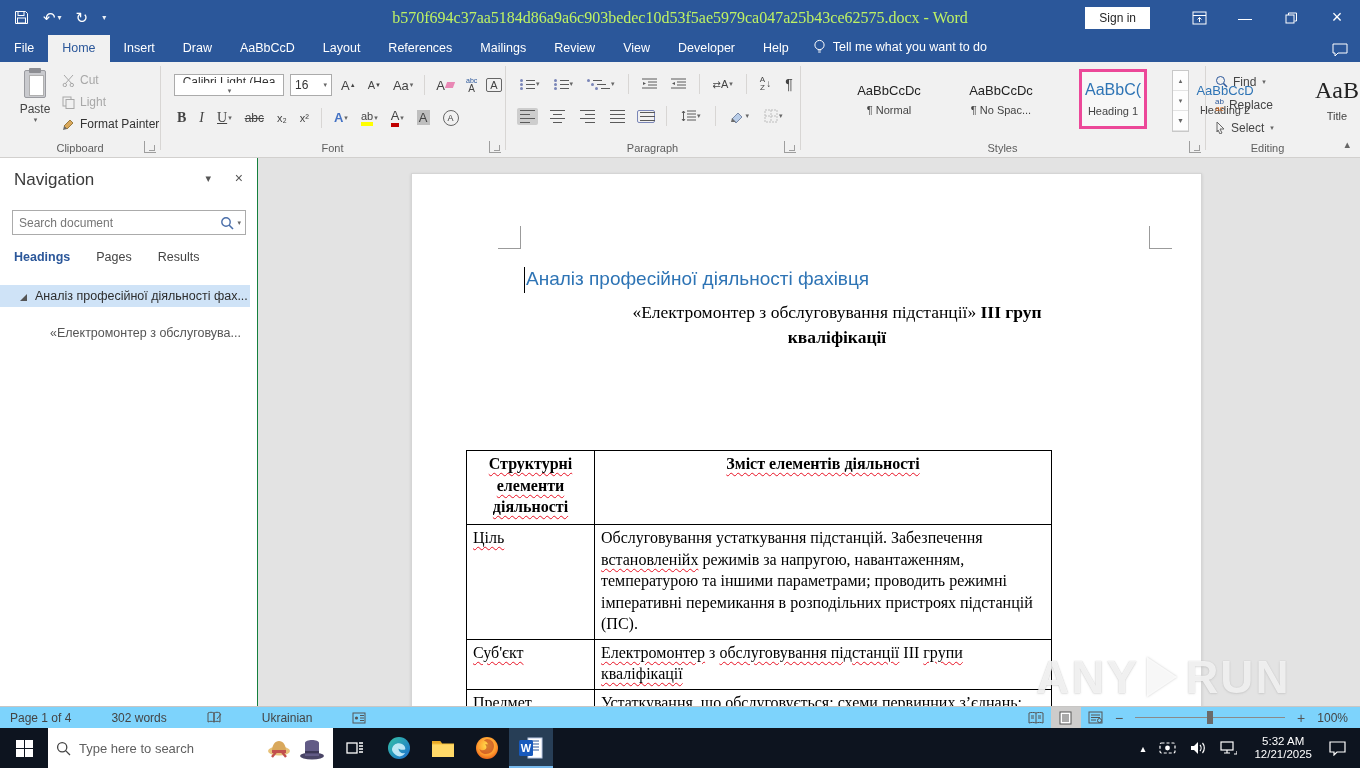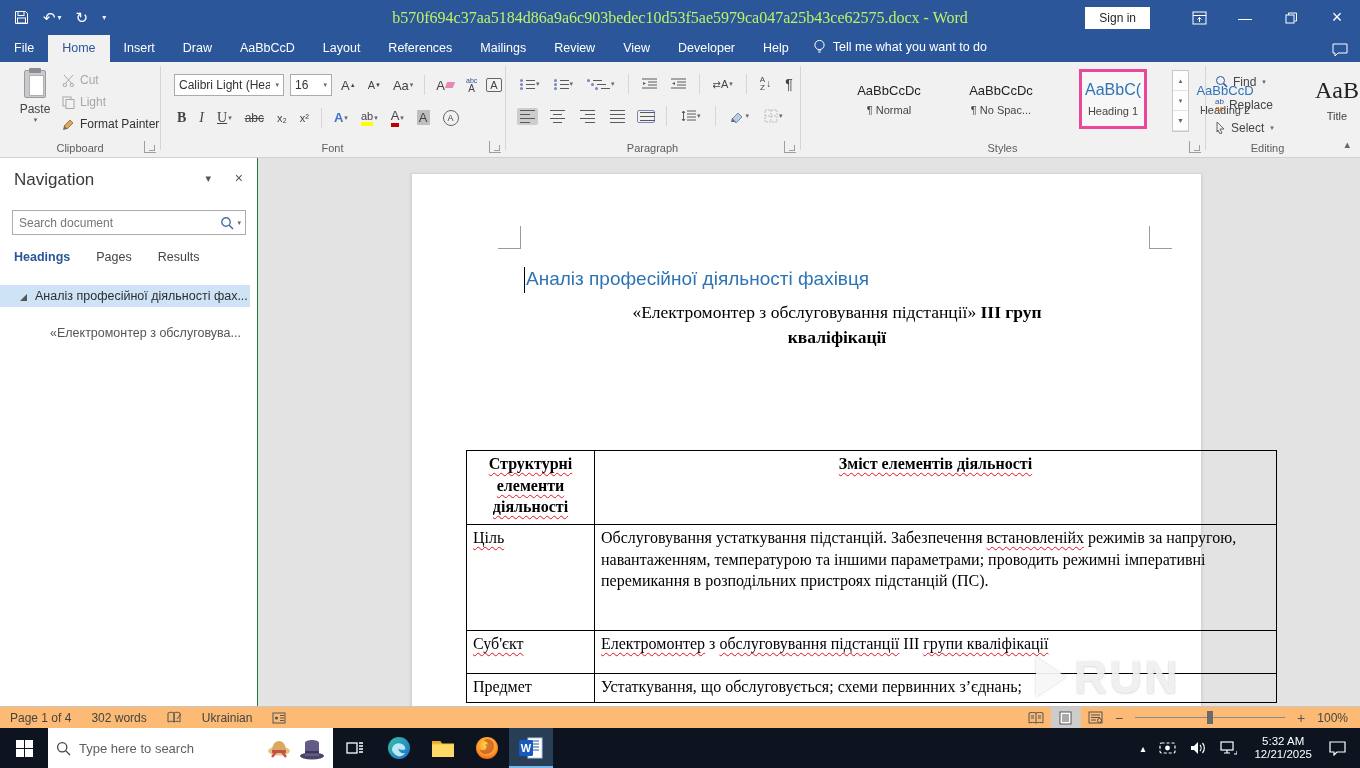--- a/index.html
+++ b/index.html
@@ -98,39 +98,39 @@
   #docarea { position:absolute; left:258px; top:158px; width:1102px; height:548px; background:#e3e3e3; overflow:hidden; }
   #page { position:absolute; left:153px; top:15px; width:791px; height:560px; background:#fff; border:1px solid #d5d5d5; box-shadow:0 1px 3px rgba(0,0,0,.12); }
   .cropmark { position:absolute; width:23px; height:23px; }
   #crop-l { left:86px; top:52px; border-right:1px solid #9b9b9b; border-bottom:1px solid #9b9b9b; }
   #crop-r { left:737px; top:52px; border-left:1px solid #9b9b9b; border-bottom:1px solid #9b9b9b; }
   #cursor { position:absolute; left:112px; top:93px; width:1px; height:26px; background:#000; }
   #doc-heading { position:absolute; left:114px; top:94px; font-size:19px; font-weight:300; color:#2e74b5; }
   #doc-sub { position:absolute; left:113px; top:126px; width:624px; text-align:center;
              font-family:"Liberation Serif",serif; font-size:17.5px; line-height:25px; color:#000; }
   #doc-sub b { font-weight:bold; }
-  #doc-table { position:absolute; left:54px; top:276px; width:811px; border-collapse:collapse;
+  #doc-table { position:absolute; left:54px; top:276px; width:586px; border-collapse:collapse;
                font-family:"Liberation Serif",serif; font-size:16px; line-height:21.5px; color:#000; table-layout:fixed; }
   #doc-table td { border:1px solid #000; vertical-align:top; padding:2px 6px 4px; }
   #doc-table .c1 { width:128px; }
   .thdr { font-weight:bold; text-align:center; height:74px; }
   .wavy { text-decoration:underline; text-decoration-style:wavy; text-decoration-color:#e81123;
           text-decoration-thickness:1px; text-underline-offset:3px; }
   .r-cil td { height:106px; }
   .r-sub td { height:43px; }
   
   #watermark { position:absolute; left:778px; top:492px; display:flex; align-items:center; gap:8px;
                font-size:46px; font-weight:bold; letter-spacing:2px; color:rgba(255,255,255,.78);
                text-shadow:0 0 1px rgba(150,150,150,.55), 0 1px 2px rgba(150,150,150,.25); }
   #wm-logo { width:0; height:0; border-left:30px solid rgba(255,255,255,.85); border-top:20px solid transparent;
              border-bottom:20px solid transparent; filter:drop-shadow(0 0 1px rgba(150,150,150,.6)); }
 
   
-  #statusbar { position:absolute; left:0; top:706px; width:1360px; height:22px; background:#fdba74;
-               border-top:1px solid #c8c6c4; display:flex; align-items:center; font-size:12px; color:#444; }
+  #statusbar { position:absolute; left:0; top:706px; width:1360px; height:22px; background:#7dd3fc;
+               border-top:1px solid #c8c6c4; display:flex; align-items:center; font-size:12px; color:#444;gap:20px; }
   .sb-item { padding:0 10px; display:flex; align-items:center; gap:4px; height:22px; }
   #sb-right { margin-left:auto; display:flex; align-items:center; }
   .view-btn { width:30px; height:22px; display:flex; align-items:center; justify-content:center; }
   .view-btn.sel { background:#cdcccb; }
   #zoom-track { width:150px; height:1px; background:#8a8a8a; position:relative; margin:0 8px; }
   #zoom-thumb { position:absolute; left:72px; top:-6px; width:6px; height:13px; background:#6a6a6a; }
   .zoom-pm { font-size:14px; color:#555; padding:0 4px; }
   #zoom-pct { padding:0 12px 0 8px; }
 
   
@@ -251,21 +251,21 @@
         <span>Format Painter</span>
       </span>
     </div>
     <span class="glabel">Clipboard</span>
     <span class="launcher"></span>
   </div>
   <span class="gsep" style="left:160px;"></span>
 
   <div class="group" style="left:160px;width:345px;">
     <div class="row1" style="left:14px;">
-      <span class="combo" style="width:110px;">
+      <span class="combo" style="width:110px;flex-direction:column;">
         <span style="flex:1;overflow:hidden;white-space:nowrap;">Calibri Light (Hea</span>
         <span class="sm-caret">▾</span>
       </span>
       <span class="combo" style="width:42px;">
         <span style="flex:1;">16</span>
         <span class="sm-caret">▾</span>
       </span>
       <span class="rbtn">
           <span>A</span>
           <sup style="font-size:6px;">▲</sup>
@@ -581,20 +581,21 @@
         <td><span class="wavy">Електромонтер</span><span> з </span><span class="wavy">обслуговування підстанції</span><span> ІІІ </span><span class="wavy">групи кваліфікації</span></td>
       </tr>
       <tr>
         <td class="c1"><span>Предмет</span></td>
         <td><span> Устаткування, що обслуговується; схеми первинних з’єднань;</span></td>
       </tr>
     </tbody>
       </table>
   </div>
   <div id="watermark">
+    <span>ANY</span>
     <span id="wm-logo"></span>
     <span>RUN</span>
   </div>
 </div>
 
 <div id="statusbar">
   <span class="sb-item">Page 1 of 4</span>
   <span class="sb-item">302 words</span>
   <span class="sb-item">
     <svg width="15" height="13" viewBox="0 0 15 13">

